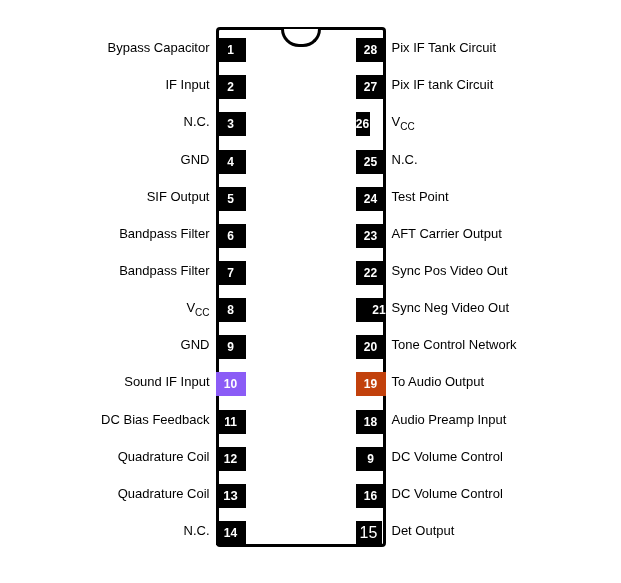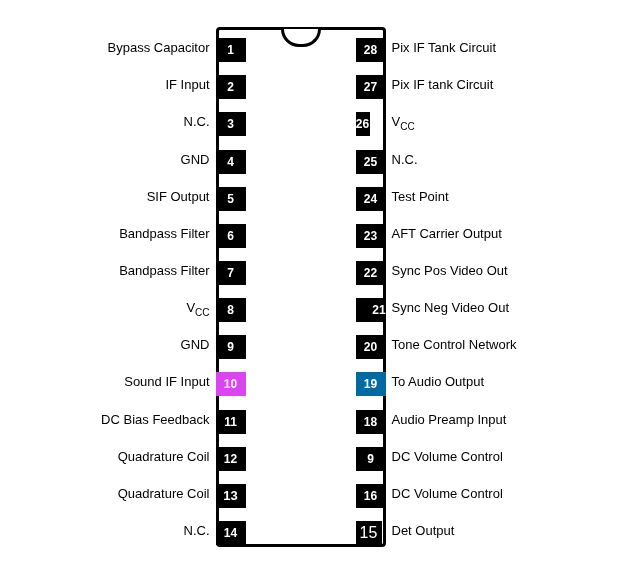--- a/index.html
+++ b/index.html
@@ -81,21 +81,21 @@
     <div style="position: absolute; left: 195px; top: 219.286px; width: 0px; height: 1px; background: rgb(0, 0, 0);"></div>
     <div style="position: absolute; left: 195px; top: 244.429px; width: 30px; height: 24px; background: rgb(0, 0, 0); color: rgb(255, 255, 255); display: flex; align-items: center; justify-content: center; font-weight: bold; font-size: 12px; font-family: Arial, sans-serif;">7</div>
     <div style="position: absolute; right: auto; top: 246.429px; text-align: right; white-space: nowrap; font-size: 13px; font-family: Arial, sans-serif; left: 0px; width: 189px;">Bandpass Filter</div>
     <div style="position: absolute; left: 195px; top: 256.429px; width: 0px; height: 1px; background: rgb(0, 0, 0);"></div>
     <div style="position: absolute; left: 195px; top: 281.571px; width: 30px; height: 24px; background: rgb(0, 0, 0); color: rgb(255, 255, 255); display: flex; align-items: center; justify-content: center; font-weight: bold; font-size: 12px; font-family: Arial, sans-serif;">8</div>
     <div style="position: absolute; right: auto; top: 283.571px; text-align: right; white-space: nowrap; font-size: 13px; font-family: Arial, sans-serif; left: 0px; width: 189px;">V<sub>CC</sub></div>
     <div style="position: absolute; left: 195px; top: 293.571px; width: 0px; height: 1px; background: rgb(0, 0, 0);"></div>
     <div style="position: absolute; left: 195px; top: 318.714px; width: 30px; height: 24px; background: rgb(0, 0, 0); color: rgb(255, 255, 255); display: flex; align-items: center; justify-content: center; font-weight: bold; font-size: 12px; font-family: Arial, sans-serif;">9</div>
     <div style="position: absolute; right: auto; top: 320.714px; text-align: right; white-space: nowrap; font-size: 13px; font-family: Arial, sans-serif; left: 0px; width: 189px;">GND</div>
     <div style="position: absolute; left: 195px; top: 330.714px; width: 0px; height: 1px; background: rgb(0, 0, 0);"></div>
-    <div style="position: absolute; left: 195px; top: 355.857px; width: 30px; height: 24px; background: #d946ef; color: rgb(255, 255, 255); display: flex; align-items: center; justify-content: center; font-weight: bold; font-size: 12px; font-family: Arial, sans-serif;">10</div>
+    <div style="position: absolute; left: 195px; top: 355.857px; width: 30px; height: 24px; background: #8b5cf6; color: rgb(255, 255, 255); display: flex; align-items: center; justify-content: center; font-weight: bold; font-size: 12px; font-family: Arial, sans-serif;">10</div>
     <div style="position: absolute; right: auto; top: 357.857px; text-align: right; white-space: nowrap; font-size: 13px; font-family: Arial, sans-serif; left: 0px; width: 189px;">Sound IF Input</div>
     <div style="position: absolute; left: 195px; top: 367.857px; width: 0px; height: 1px; background: rgb(0, 0, 0);"></div>
     <div style="position: absolute; left: 195px; top: 393px; width: 30px; height: 24px; background: rgb(0, 0, 0); color: rgb(255, 255, 255); display: flex; align-items: center; justify-content: center; font-weight: bold; font-size: 12px; font-family: Arial, sans-serif;">11</div>
     <div style="position: absolute; right: auto; top: 395px; text-align: right; white-space: nowrap; font-size: 13px; font-family: Arial, sans-serif; left: 0px; width: 189px;">DC Bias Feedback</div>
     <div style="position: absolute; left: 195px; top: 405px; width: 0px; height: 1px; background: rgb(0, 0, 0);"></div>
     <div style="position: absolute; left: 195px; top: 430.143px; width: 30px; height: 24px; background: rgb(0, 0, 0); color: rgb(255, 255, 255); display: flex; align-items: center; justify-content: center; font-weight: bold; font-size: 12px; font-family: Arial, sans-serif;">12</div>
     <div style="position: absolute; right: auto; top: 432.143px; text-align: right; white-space: nowrap; font-size: 13px; font-family: Arial, sans-serif; left: 0px; width: 189px;">Quadrature Coil</div>
     <div style="position: absolute; left: 195px; top: 442.143px; width: 0px; height: 1px; background: rgb(0, 0, 0);"></div>
     <div style="position: absolute; left: 195px; top: 467.286px; width: 30px; height: 24px; background: rgb(0, 0, 0); color: rgb(255, 255, 255); display: flex; align-items: center; justify-content: center; font-weight: bold; font-size: 13px; font-family: Arial, sans-serif;">13</div>
     <div style="position: absolute; right: auto; top: 469.286px; text-align: right; white-space: nowrap; font-size: 13px; font-family: Arial, sans-serif; left: 0px; width: 189px;">Quadrature Coil</div>
@@ -114,21 +114,21 @@
     <div style="position: absolute; left: 335px; top: 170.143px; width: 30px; height: 24px; background: rgb(0, 0, 0); color: rgb(255, 255, 255); display: flex; align-items: center; justify-content: center; font-weight: bold; font-size: 12px; font-family: Arial, sans-serif;">24</div>
     <div style="position: absolute; left: 371px; top: 172.143px; text-align: left; white-space: nowrap; font-size: 13px; font-family: Arial, sans-serif;">Test Point</div>
     <div style="position: absolute; left: 335px; top: 207.286px; width: 30px; height: 24px; background: rgb(0, 0, 0); color: rgb(255, 255, 255); display: flex; align-items: center; justify-content: center; font-weight: bold; font-size: 12px; font-family: Arial, sans-serif;">23</div>
     <div style="position: absolute; left: 371px; top: 209.286px; text-align: left; white-space: nowrap; font-size: 13px; font-family: Arial, sans-serif;">AFT Carrier Output</div>
     <div style="position: absolute; left: 335px; top: 244.429px; width: 30px; height: 24px; background: rgb(0, 0, 0); color: rgb(255, 255, 255); display: flex; align-items: center; justify-content: center; font-weight: bold; font-size: 12px; font-family: Arial, sans-serif;">22</div>
     <div style="position: absolute; left: 371px; top: 246.429px; text-align: left; white-space: nowrap; font-size: 13px; font-family: Arial, sans-serif;">Sync Pos Video Out</div>
     <div style="position: absolute; left: 335px; top: 281.571px; width: 30px; height: 24px; background: rgb(0, 0, 0); color: rgb(255, 255, 255); display: flex; align-items: center; justify-content: center; font-weight: bold; font-size: 12px; font-family: Arial, sans-serif; padding-left: 17px;">21</div>
     <div style="position: absolute; left: 371px; top: 283.571px; text-align: left; white-space: nowrap; font-size: 13px; font-family: Arial, sans-serif;">Sync Neg Video Out</div>
     <div style="position: absolute; left: 335px; top: 318.714px; width: 30px; height: 24px; background: rgb(0, 0, 0); color: rgb(255, 255, 255); display: flex; align-items: center; justify-content: center; font-weight: bold; font-size: 12px; font-family: Arial, sans-serif;">20</div>
     <div style="position: absolute; left: 371px; top: 320.714px; text-align: left; white-space: nowrap; font-size: 13px; font-family: Arial, sans-serif;">Tone Control Network</div>
-    <div style="position: absolute; left: 335px; top: 355.857px; width: 30px; height: 24px; background: #0369a1; color: rgb(255, 255, 255); display: flex; align-items: center; justify-content: center; font-weight: bold; font-size: 12px; font-family: Arial, sans-serif;">19</div>
+    <div style="position: absolute; left: 335px; top: 355.857px; width: 30px; height: 24px; background: #c2410c; color: rgb(255, 255, 255); display: flex; align-items: center; justify-content: center; font-weight: bold; font-size: 12px; font-family: Arial, sans-serif;">19</div>
     <div style="position: absolute; left: 371px; top: 357.857px; text-align: left; white-space: nowrap; font-size: 13px; font-family: Arial, sans-serif;">To Audio Output</div>
     <div style="position: absolute; left: 335px; top: 393px; width: 30px; height: 24px; background: rgb(0, 0, 0); color: rgb(255, 255, 255); display: flex; align-items: center; justify-content: center; font-weight: bold; font-size: 12px; font-family: Arial, sans-serif;">18</div>
     <div style="position: absolute; left: 371px; top: 395px; text-align: left; white-space: nowrap; font-size: 13px; font-family: Arial, sans-serif;">Audio Preamp Input</div>
     <div style="position: absolute; left: 335px; top: 430.143px; width: 30px; height: 24px; background: rgb(0, 0, 0); color: rgb(255, 255, 255); display: flex; align-items: center; justify-content: center; font-weight: bold; font-size: 12px; font-family: Arial, sans-serif;">9</div>
     <div style="position: absolute; left: 371px; top: 432.143px; text-align: left; white-space: nowrap; font-size: 13px; font-family: Arial, sans-serif;">DC Volume Control</div>
     <div style="position: absolute; left: 335px; top: 467.286px; width: 30px; height: 24px; background: rgb(0, 0, 0); color: rgb(255, 255, 255); display: flex; align-items: center; justify-content: center; font-weight: bold; font-size: 12px; font-family: Arial, sans-serif;">16</div>
     <div style="position: absolute; left: 371px; top: 469.286px; text-align: left; white-space: nowrap; font-size: 13px; font-family: Arial, sans-serif;">DC Volume Control</div>
     <div style="position: absolute; left: 335px; top: 504.429px; width: 26px; height: 24px; background: rgb(0, 0, 0); color: rgb(255, 255, 255); display: flex; align-items: center; justify-content: center; font-weight: normal; font-size: 16px; font-family: Arial, sans-serif;">15</div>
     <div style="position: absolute; left: 371px; top: 506.429px; text-align: left; white-space: nowrap; font-size: 13px; font-family: Arial, sans-serif;">Det Output</div>
   </div>

